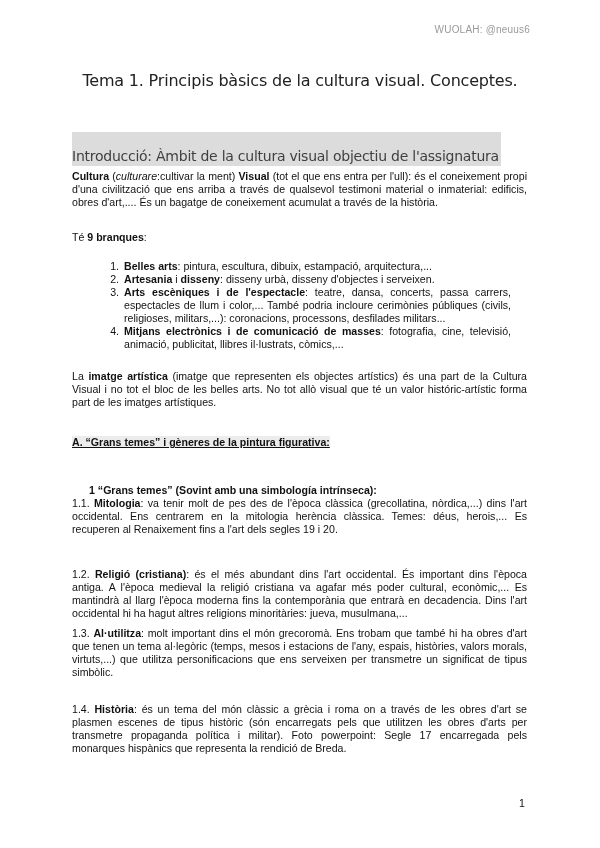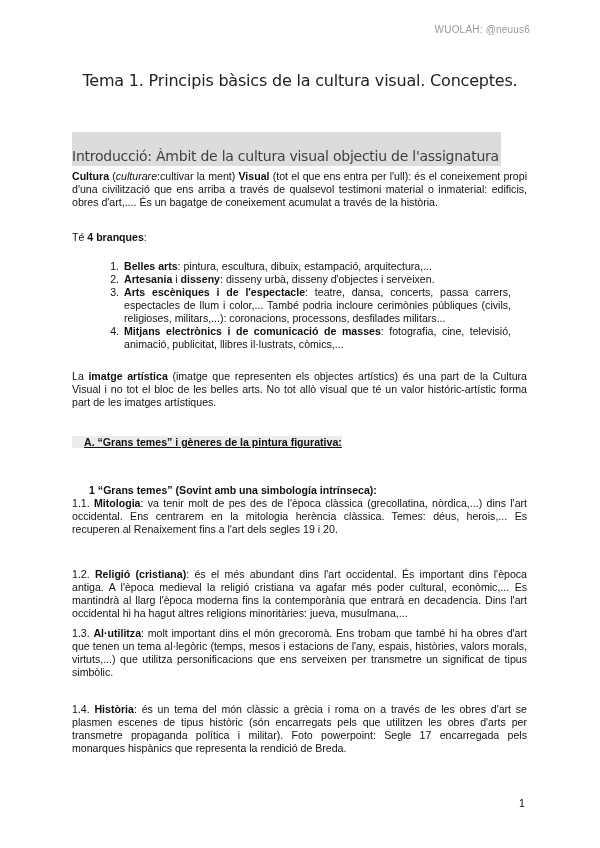--- a/index.html
+++ b/index.html
@@ -6,37 +6,37 @@
     body { width: 600px; height: 848px; position: relative; overflow: hidden; color: #111; }
     .watermark { position: absolute; top: 24px; right: 70px; font-family: "Liberation Sans", sans-serif; font-size: 10px; color: #9a9a9a; letter-spacing: 0.2px; }
     .title { position: absolute; top: 71px; left: 0; width: 600px; text-align: center; font-family: "DejaVu Sans", sans-serif; font-size: 16px; font-weight: 400; color: #222; letter-spacing: -0.2px; }
     .section-heading { position: absolute; top: 132px; left: 72px; font-family: "DejaVu Sans", sans-serif; font-size: 14px; color: #404040; background: #dcdcdc; padding: 15px 2px 1px 0; letter-spacing: -0.25px; line-height: 18px; }
     .content { position: absolute; left: 72px; width: 455px; font-family: "Liberation Sans", sans-serif; font-size: 10.6px; line-height: 13px; color: #111; }
     .para { margin: 0; text-align: justify; }
     b { font-weight: bold; }
     .branches-label { margin: 0; }
     ol { margin: 16px; padding: 0 0 0 34px; }
     ol li { text-align: justify; padding-left: 2px; }
-    .sub-heading-a { font-weight: bold; text-decoration: underline; background: #ececec; display: inline; padding-left: 12px; }
+    .sub-heading-a { font-weight: bold; text-decoration: underline; background: #ececec; display: inline; }
     .sub-heading-1 { font-weight: bold; margin: 17px; }
     .page-number { position: absolute; top: 797px; left: 519px; font-family: "Liberation Sans", sans-serif; font-size: 10.6px; color: #111; }
   </style>
 </head>
 <body>
 
 <div class="watermark">WUOLAH: @neuus6</div>
 <div class="title">Tema 1. Principis bàsics de la cultura visual. Conceptes.</div>
 <div class="section-heading">Introducció: Àmbit de la cultura visual objectiu de l'assignatura</div>
 
 <div class="content" style="top:170px;">
   <p class="para"><b>Cultura</b><span> (</span><i>culturare</i><span>:cultivar la ment) </span><b>Visual</b><span> (tot el que ens entra per l'ull): és el coneixement propi d'una civilització que ens arriba a través de qualsevol testimoni material o inmaterial: edificis, obres d'art,.... És un bagatge de coneixement acumulat a través de la història.</span></p>
 </div>
 
 <div class="content" style="top:231px;">
-  <p class="branches-label"><span>Té </span><b>4 branques</b><span>:</span></p>
+  <p class="branches-label"><span>Té </span><b>9 branques</b><span>:</span></p>
   <ol>
     <li><b>Belles arts</b><span>: pintura, escultura, dibuix, estampació, arquitectura,...</span></li>
     <li><b>Artesania</b><span> i </span><b>disseny</b><span>: disseny urbà, disseny d'objectes i serveixen.</span></li>
     <li><b>Arts escèniques i de l'espectacle</b><span>: teatre, dansa, concerts, passa carrers, espectacles de llum i color,... També podria incloure cerimònies públiques (civils, religioses, militars,...): coronacions, processons, desfilades militars...</span></li>
     <li><b>Mitjans electrònics i de comunicació de masses</b><span>: fotografia, cine, televisió, animació, publicitat, llibres il·lustrats, còmics,...</span></li>
   </ol>
 </div>
 
 <div class="content" style="top:370px;">
   <p class="para"><span>La </span><b>imatge artística</b><span> (imatge que representen els objectes artístics) és una part de la Cultura Visual i no tot el bloc de les belles arts. No tot allò visual que té un valor históric-artístic forma part de les imatges artístiques.</span></p>

